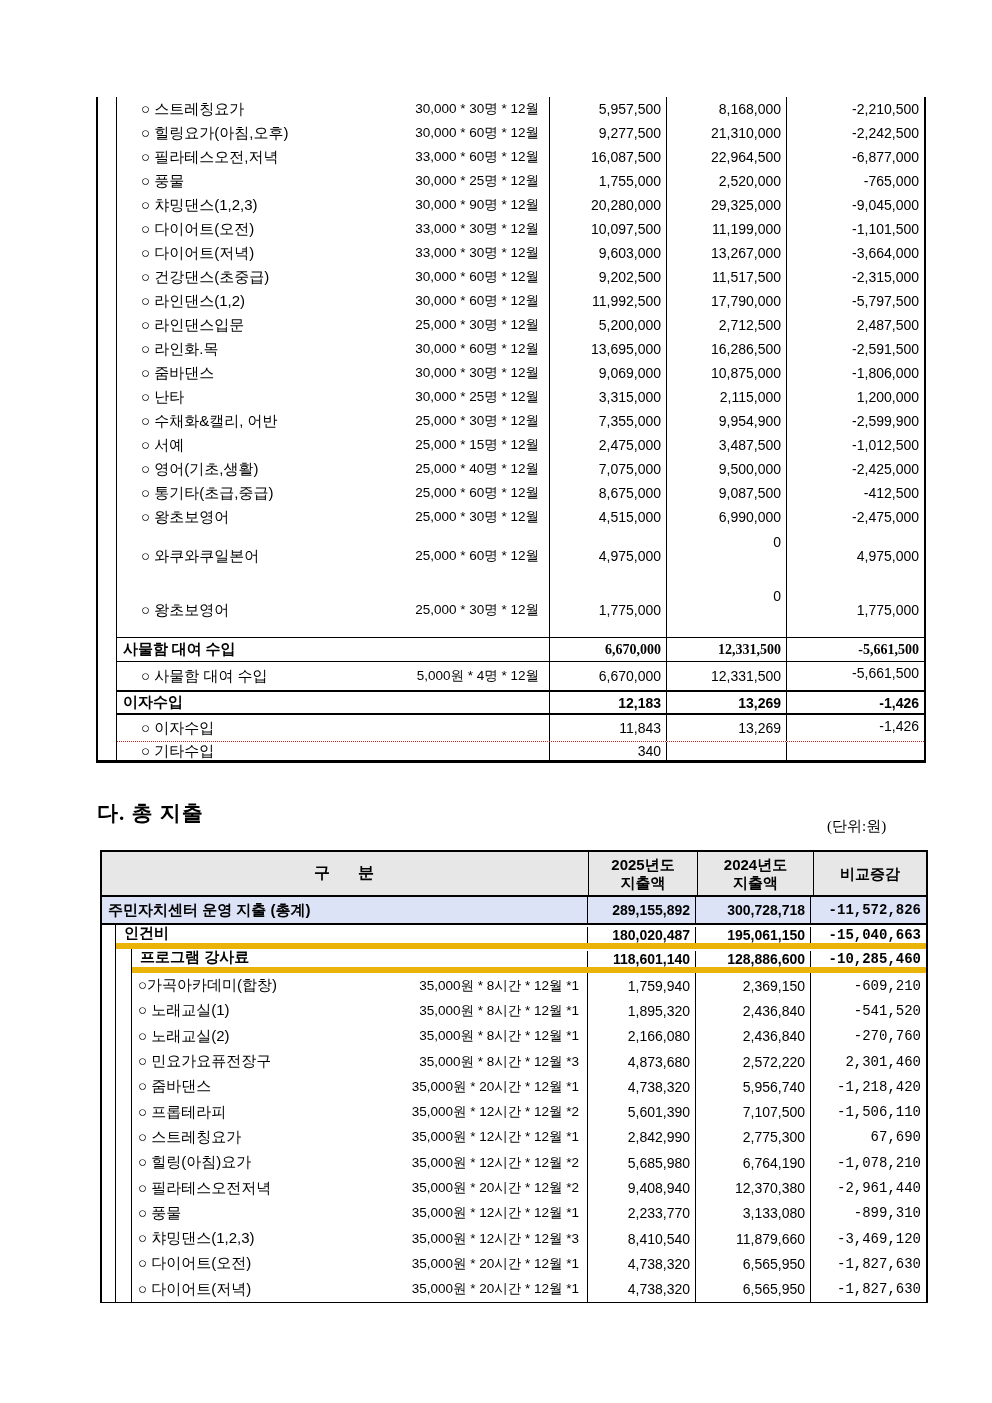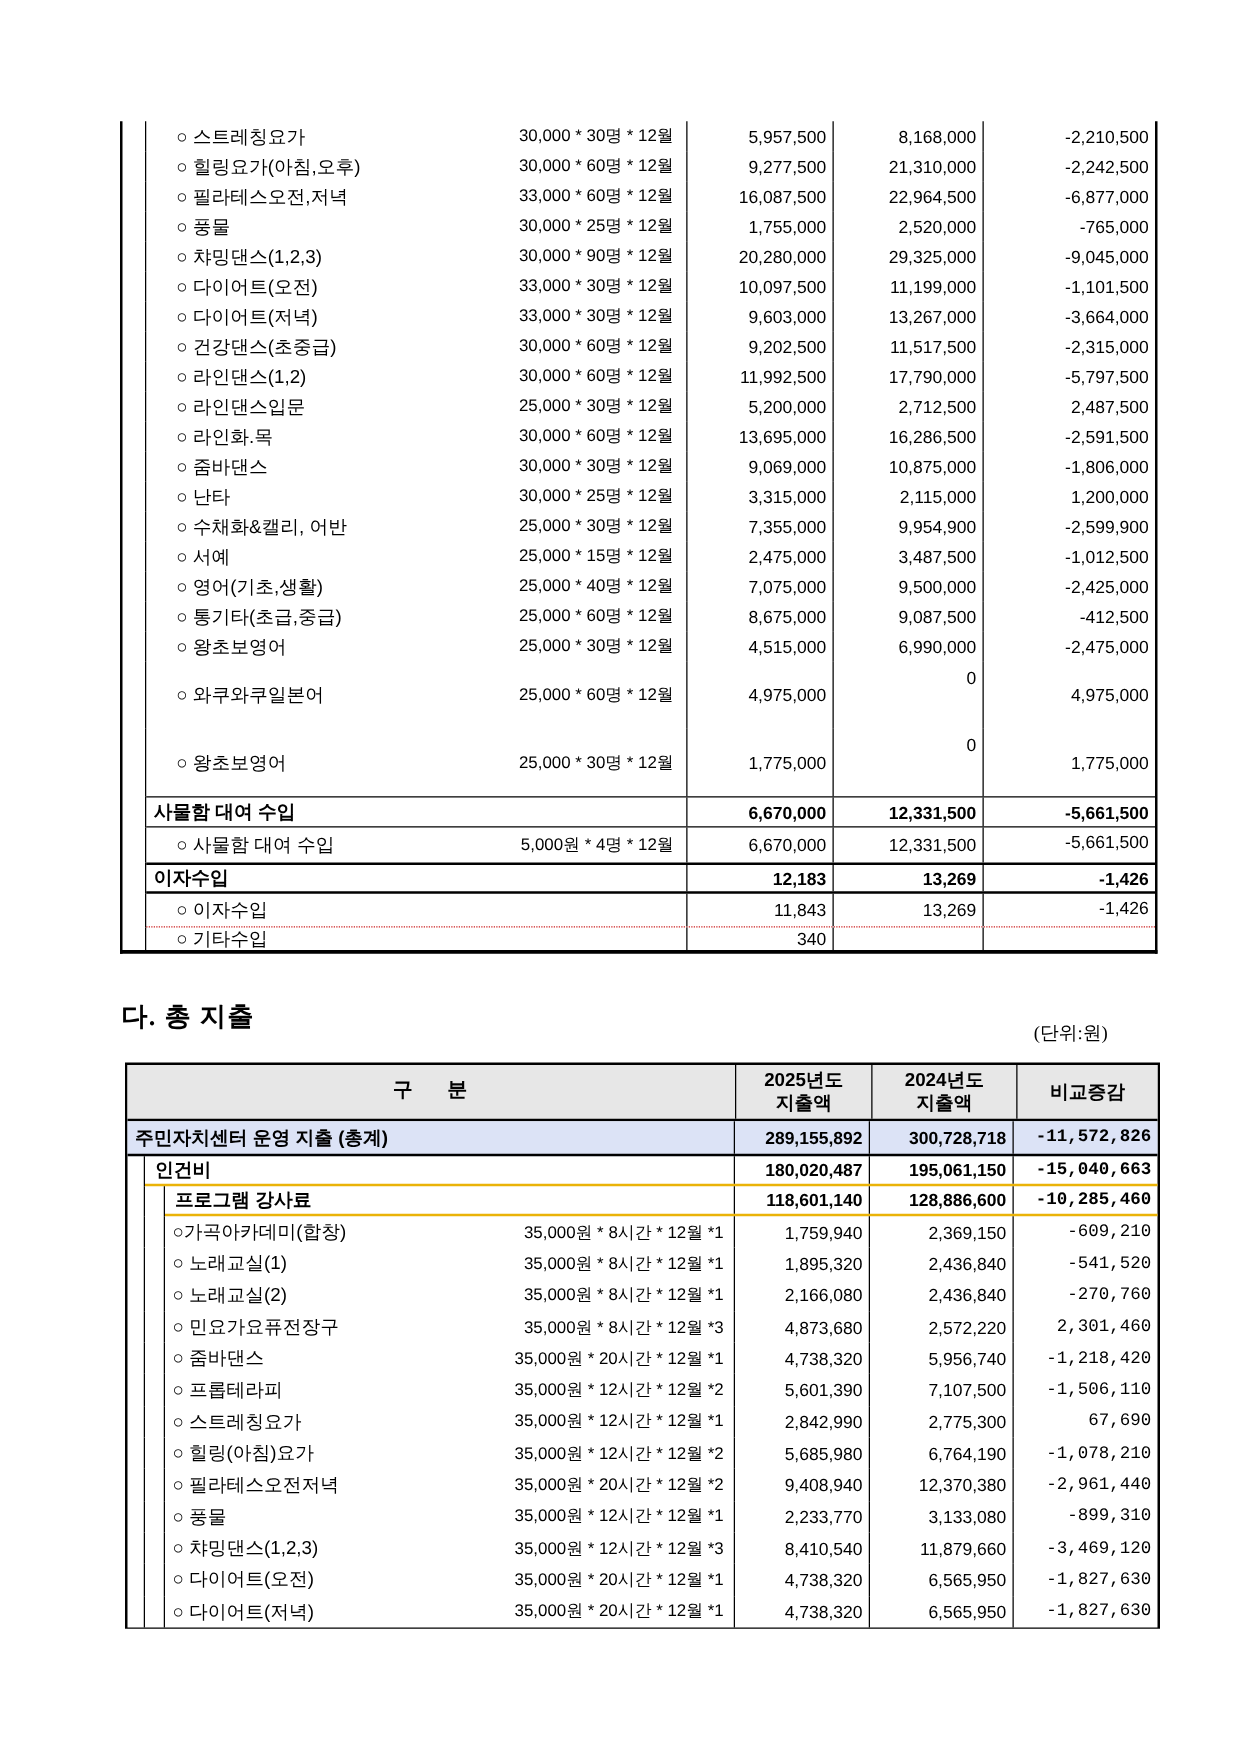--- a/index.html
+++ b/index.html
@@ -17,21 +17,21 @@
 
   
   .tt{left:96px;top:97px;width:826px;
       border-left:2px solid #000;border-right:2px solid #000;border-bottom:3px solid #000;
       display:flex;flex-direction:column;}
   .tt .ind{width:19px;border-right:1px solid #000;}
   .tt .rest{flex:1;display:flex;min-width:0;}
   .tt .c1{width:117px;} .tt .c2{width:120px;} .tt .c3{width:138px;}
   .tt .cat{padding-left:24px;}
   .tt .k-p{height:24px;} .tt .k-pt{height:54px;text-align:right;}
-  .tt .k-g{height:25px;} .tt .k-c{height:28px;} .tt .k-g2{height:25px;}
+  .tt .k-g{height:25px;font-family:Liberation Serif, serif;} .tt .k-c{height:28px;} .tt .k-g2{height:25px;}
   .tt .k-cr{height:27px;} .tt .k-cl{height:18px;}
   .tt .k-g .cat,.tt .k-g2 .cat{padding-left:6px;}
   .tt .k-g .lbl,.tt .k-g2 .lbl,.tt .k-g .c,.tt .k-g2 .c{font-weight:bold;}
   .tt .k-g .rest{border-top:1px solid #000;border-bottom:1px solid #000;}
   .tt .k-g2 .rest{border-top:2px solid #000;border-bottom:2px solid #000;}
   .tt .k-cr .rest{border-bottom:1px dotted #cc2222;}
   .tt .k-pt .c2{align-items:flex-start;padding-top:5px;}
   .tt .k-c .c3,.tt .k-cr .c3{align-items:flex-start;padding-top:3px;}
 
   
@@ -51,21 +51,21 @@
          font-weight:bold;}
   .bhead .hcell{display:flex;flex-direction:column;align-items:center;justify-content:center;
          line-height:1.15;font-size:15px;white-space:pre;}
   .bhead .hcat{flex:1;font-size:16px;letter-spacing:2px;}
   .bhead .hc{border-left:1px solid #000;}
   .bhead .hc1{width:108px;} .bhead .hc2{width:115px;} .bhead .hc3{width:112px;}
   .bt .k-total{height:28px;background:#dce3f6;border-bottom:2px solid #000;}
   .bt .k-total .lbl,.bt .k-total .c{font-weight:bold;}
   .bt .k-total .cat{padding-left:6px;}
   .bt .k-s1,.bt .k-s2{height:24px;}
-  .bt .k-s1 .rest,.bt .k-s2 .rest{border-bottom:2px solid #eab308;}
+  .bt .k-s1 .rest,.bt .k-s2 .rest{border-bottom:6px solid #eab308;align-items:flex-end;}
   .bt .k-s1 .cat,.bt .k-s2 .cat{padding-left:8px;}
   .bt .k-s1 .lbl,.bt .k-s2 .lbl,.bt .k-s1 .c,.bt .k-s2 .c{font-weight:bold;}
   .bt .k-bp{height:25.3px;}
   .bt .k-bp .cat{width:455px;flex:none;padding-left:6px;}
   .bt .k-bp .frm{padding-right:8px;}
 </style>
 </head>
 <body>
 
 <div class="abs tt">

